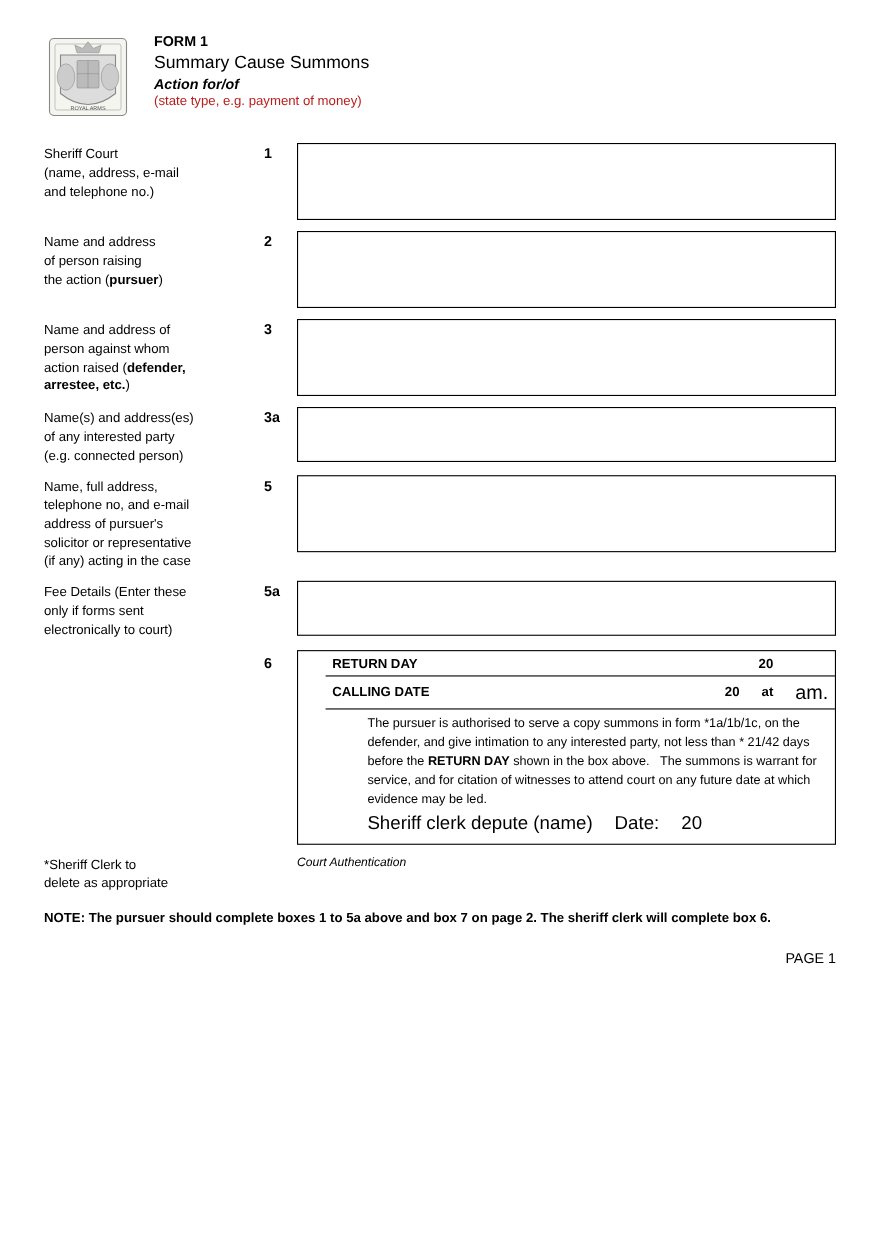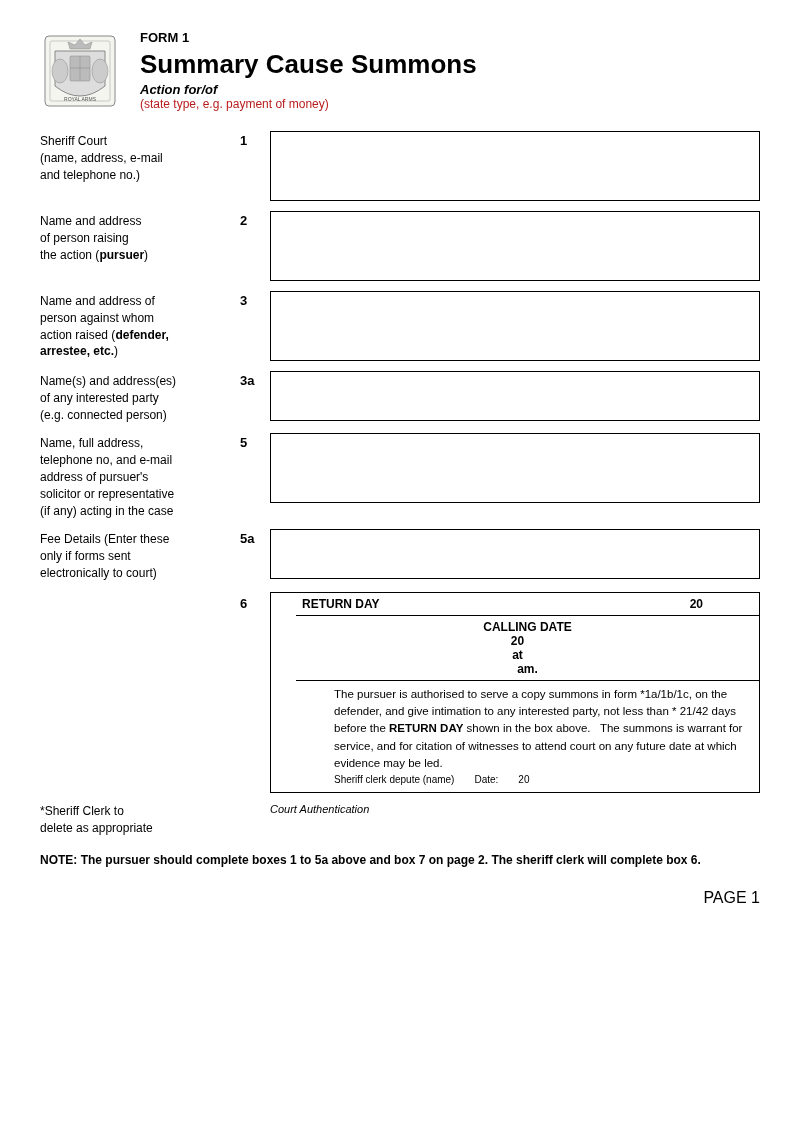--- a/index.html
+++ b/index.html
@@ -20,22 +20,22 @@
     }
     .header-center {
       flex: 1;
     }
     .form-label {
       font-size: 13px;
       font-weight: bold;
       margin-bottom: 4px;
     }
     .form-title {
-      font-size: 26px;
-      font-weight: bold;
+      font-size: 16px;
+      font-weight: normal;
       margin-bottom: 2px;
     }
     .form-subtitle {
       font-size: 13px;
       font-weight: bold;
       font-style: italic;
     }
     .form-subtitle2 {
       font-size: 12px;
       color: #b91c1c;
@@ -89,33 +89,33 @@
     .note-section {
       margin-top: 14px;
       font-size: 12px;
       line-height: 1.5;
     }
     .note-section p {
       margin-bottom: 6px;
     }
     .page-number {
       text-align: right;
-      font-size: 16px;
+      font-size: 13px;
       margin-top: 20px;
     }
     .header-top {
       display: flex;
       justify-content: space-between;
       align-items: flex-start;
       width: 100%;
       margin-bottom: 20px;
     }
     .header-left {
       display: flex;
-      align-items: flex-end;
+      align-items: flex-start;
     }
     .rows-container {
       margin-top: 5px;
     }
   </style>
 </head>
 <body>
 
 <div class="header-top">
   <div class="header-left">
@@ -196,30 +196,30 @@
     
   </div>
   <div style="width:30px; flex-shrink:0; font-weight:bold; font-size:13px; padding-top:4px;">6</div>
   <div style="flex:1; border:1px solid #000;padding-left:25px;">
 
     <div style="display:flex; border-bottom:1px solid #000; padding:4px 6px; align-items:center;">
       <span style="font-weight:bold; flex:1; font-size:12px;">RETURN DAY</span>
       <span style="font-weight:bold; font-size:12px; margin-right:50px;">20</span>
     </div>
 
-    <div style="display:flex; border-bottom:1px solid #000; padding:4px 6px; align-items:center;flex-direction:column;">
+    <div style="display:flex; border-bottom:1px solid #000; padding:4px 6px; align-items:center;">
       <span style="font-weight:bold; flex:1; font-size:12px;">CALLING DATE</span>
       <span style="font-weight:bold; font-size:12px; margin-right:20px;">20</span>
       <span style="font-weight:bold; font-size:12px; margin-right:20px;">at</span>
-      <span style="font-weight:bold; font-size:12px;">am.</span>
+      <span style="font-weight:normal; font-size:18px;">am.</span>
     </div>
 
     <div style="padding:5px 6px; font-size:11.5px; line-height:1.5;margin-left:32px;">
       <p>The pursuer is authorised to serve a copy summons in form *1a/1b/1c, on the defender, and give intimation to any interested party, not less than * 21/42 days before the <strong>RETURN DAY</strong> shown in the box above.&nbsp;&nbsp; The summons is warrant for service, and for citation of witnesses to attend court on any future date at which evidence may be led.</p>
-      <div style="display:flex; gap:20px; font-size:10px;">
+      <div style="display:flex; gap:20px; font-size:17px;">
         <span>Sheriff clerk depute (name)</span>
         <span>Date:</span>
         <span>20</span>
       </div>
     </div>
   </div>
 </div>
 
 <div style="display:flex; margin-bottom:10px;">
   <div style="width:200px; flex-shrink:0;">

